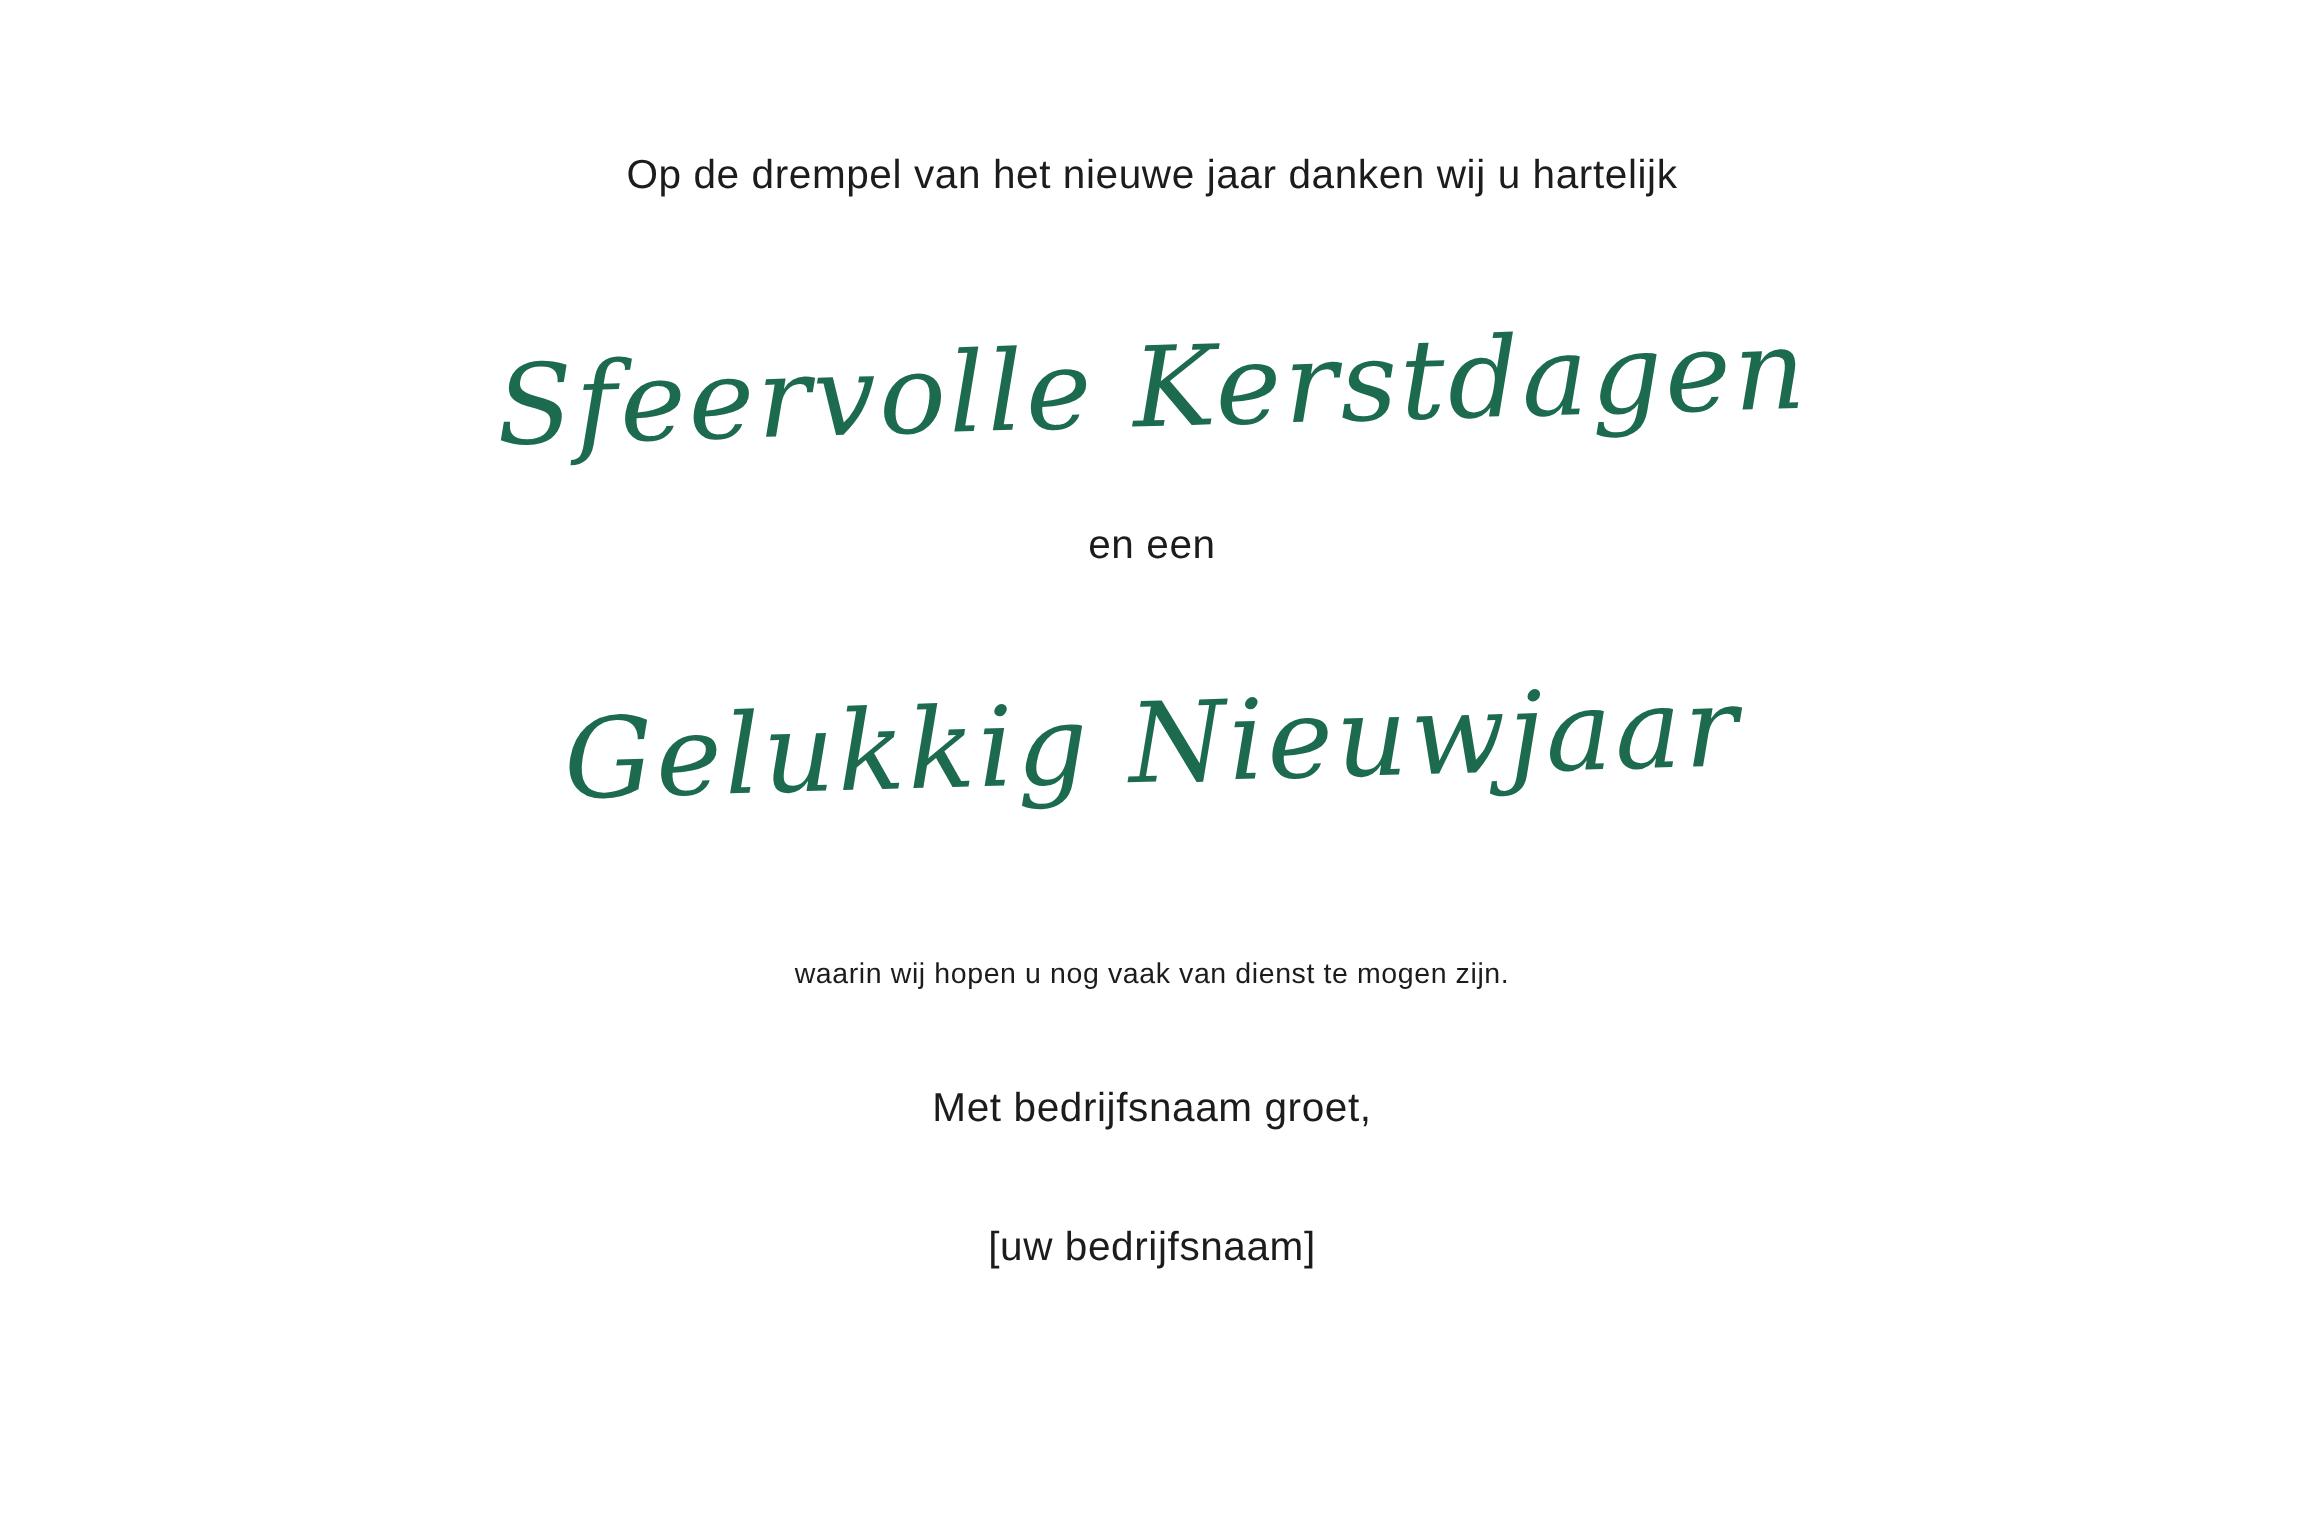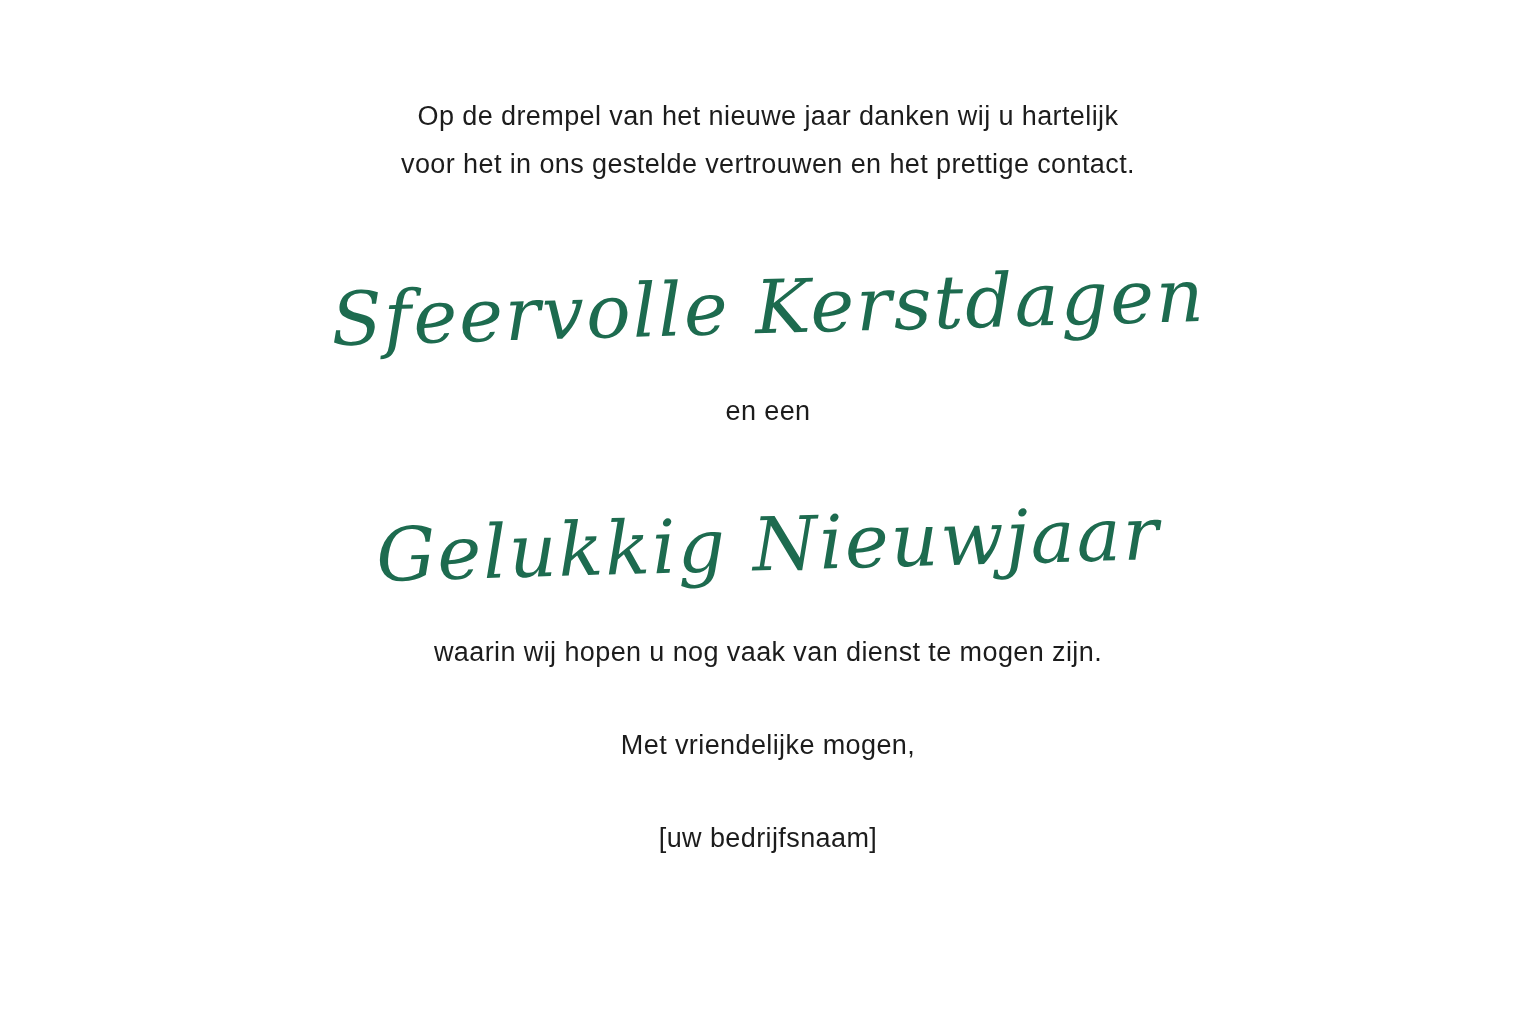--- a/index.html
+++ b/index.html
@@ -69,24 +69,24 @@
   }
 
   .connector {
     font-size: 27px;
     letter-spacing: 0.4px;
     color: #1c1c1c;
     margin-top: 52px;
   }
 
   .closing-line {
-    font-size: 27px;
+    font-size: 19px;
     letter-spacing: 0.4px;
     color: #1c1c1c;
-    margin-top: 56px;
+    margin-top: 106px;
     white-space: nowrap;
   }
 
   .regards {
     font-size: 27px;
     letter-spacing: 0.4px;
     color: #1c1c1c;
     margin-top: 62px;
   }
 
@@ -96,28 +96,27 @@
     color: #1c1c1c;
     margin-top: 62px;
   }
 </style>
 </head>
 <body>
 
 <div class="card">
 
   <div class="intro-line">Op de drempel van het nieuwe jaar danken wij u hartelijk</div>
-  <div class="intro-line">voor het in ons gestelde vertrouwen en het prettige contact.</div>
 
 
   <div class="script script-christmas">Sfeervolle Kerstdagen</div>
 
   <div class="connector">en een</div>
 
   <div class="script script-newyear">Gelukkig Nieuwjaar</div>
 
   <div class="closing-line">waarin wij hopen u nog vaak van dienst te mogen zijn.</div>
 
-  <div class="regards">Met vriendelijke mogen,</div>
+  <div class="regards">Met bedrijfsnaam groet,</div>
 
   <div class="company">[uw bedrijfsnaam]</div>
 
 </div>
 
 </body></html>

